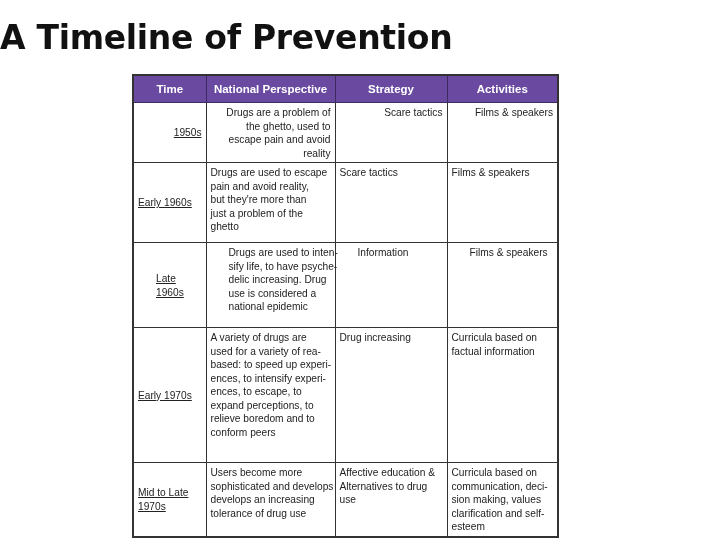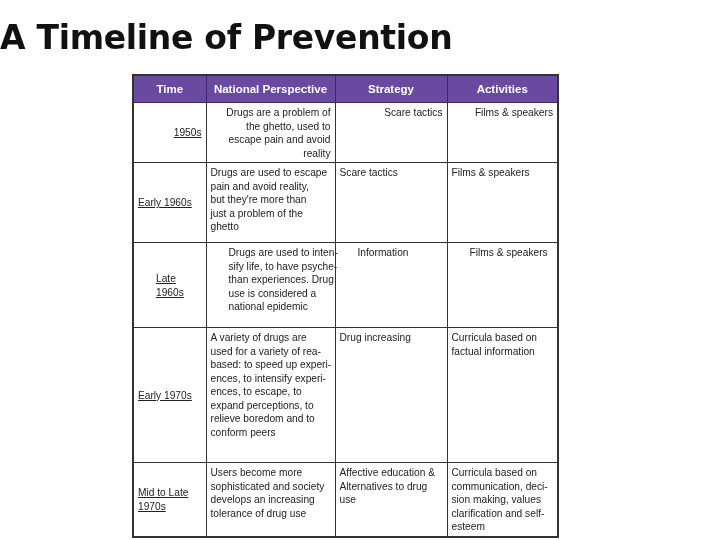--- a/index.html
+++ b/index.html
@@ -87,21 +87,21 @@
           </td>
           <td>
             <span class="line">Films &amp; speakers</span>
           </td>
         </tr>
         <tr class="r3">
           <td class="time">Late 1960s</td>
           <td>
             <span class="line">Drugs are used to inten-</span>
             <span class="line">sify life, to have psyche-</span>
-            <span class="line">than experiences.  Drug</span>
+            <span class="line">delic increasing.  Drug</span>
             <span class="line">use is considered a</span>
             <span class="line">national epidemic</span>
           </td>
           <td>
             <span class="line">Information</span>
           </td>
           <td>
             <span class="line">Films &amp; speakers</span>
           </td>
         </tr>
@@ -125,21 +125,21 @@
             <span class="line">factual information</span>
           </td>
         </tr>
         <tr class="r5">
           <td class="time">
             <span class="line">Mid to Late</span>
             <span class="line">1970s</span>
           </td>
           <td>
             <span class="line">Users become more</span>
-            <span class="line">sophisticated and society</span>
+            <span class="line">sophisticated and develops</span>
             <span class="line">develops an increasing</span>
             <span class="line">tolerance of drug use</span>
           </td>
           <td>
             <span class="line">Affective education &amp;</span>
             <span class="line">Alternatives to drug</span>
             <span class="line">use</span>
           </td>
           <td>
             <span class="line">Curricula based on</span>

